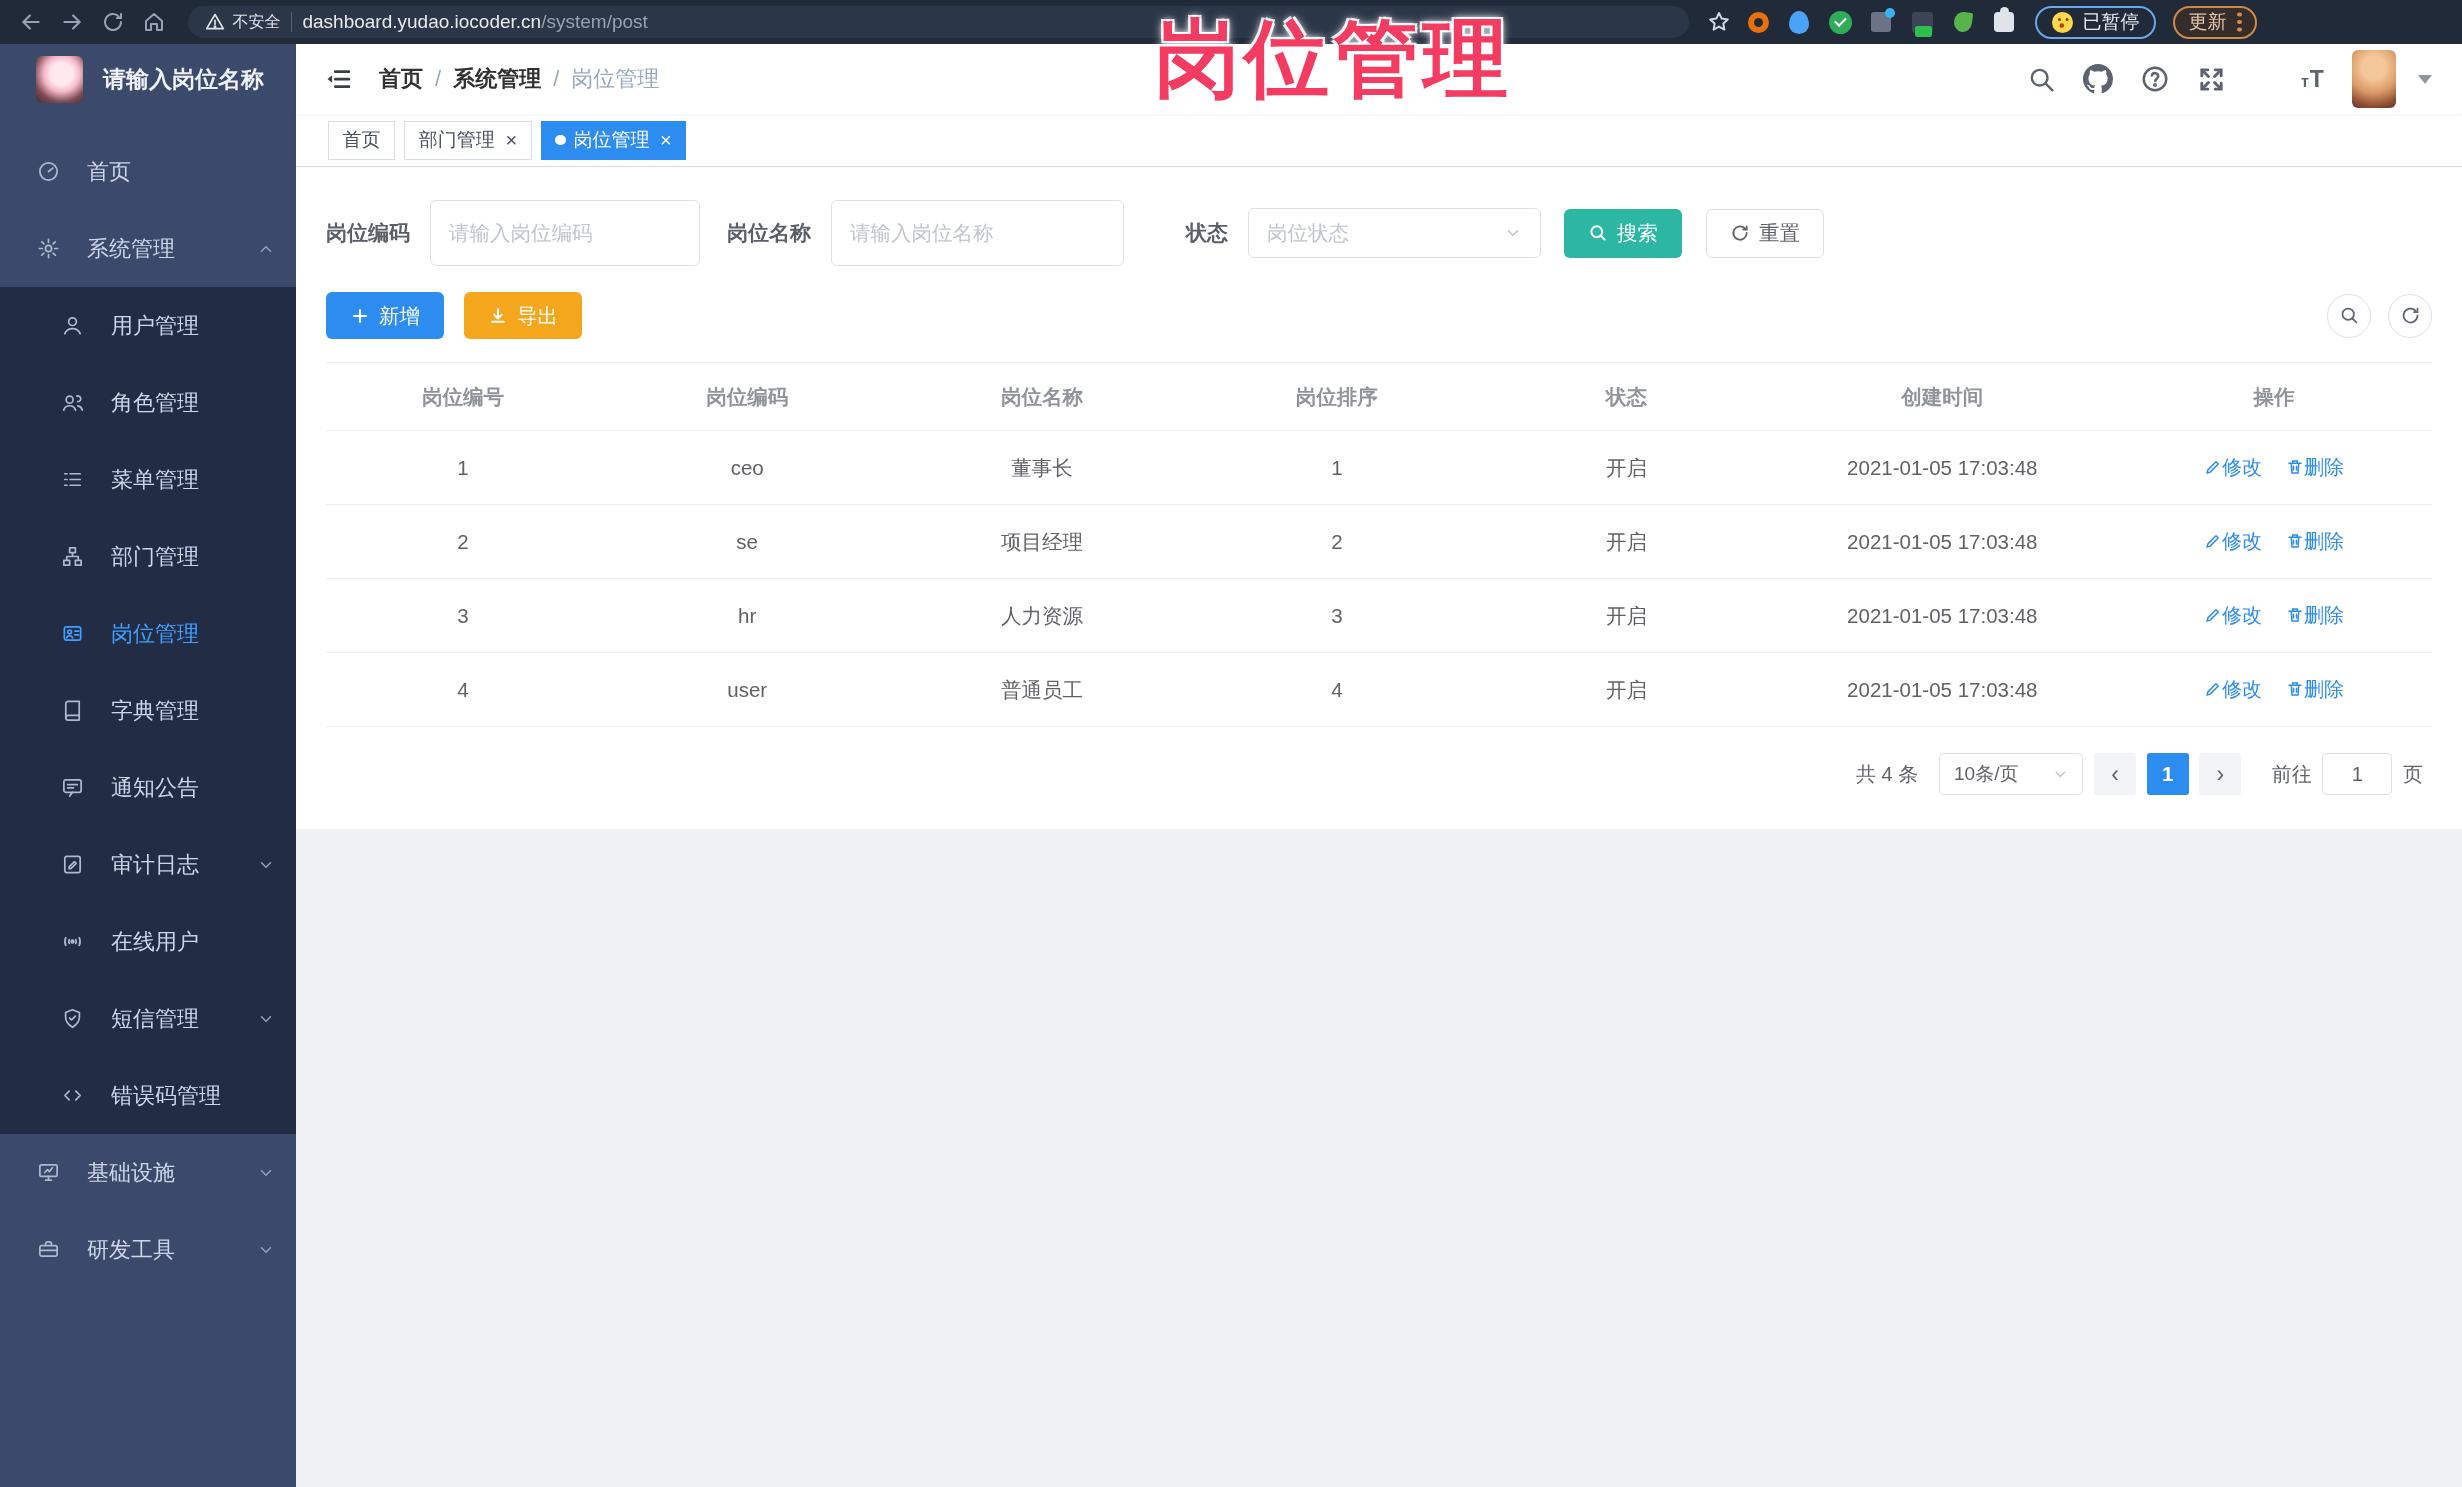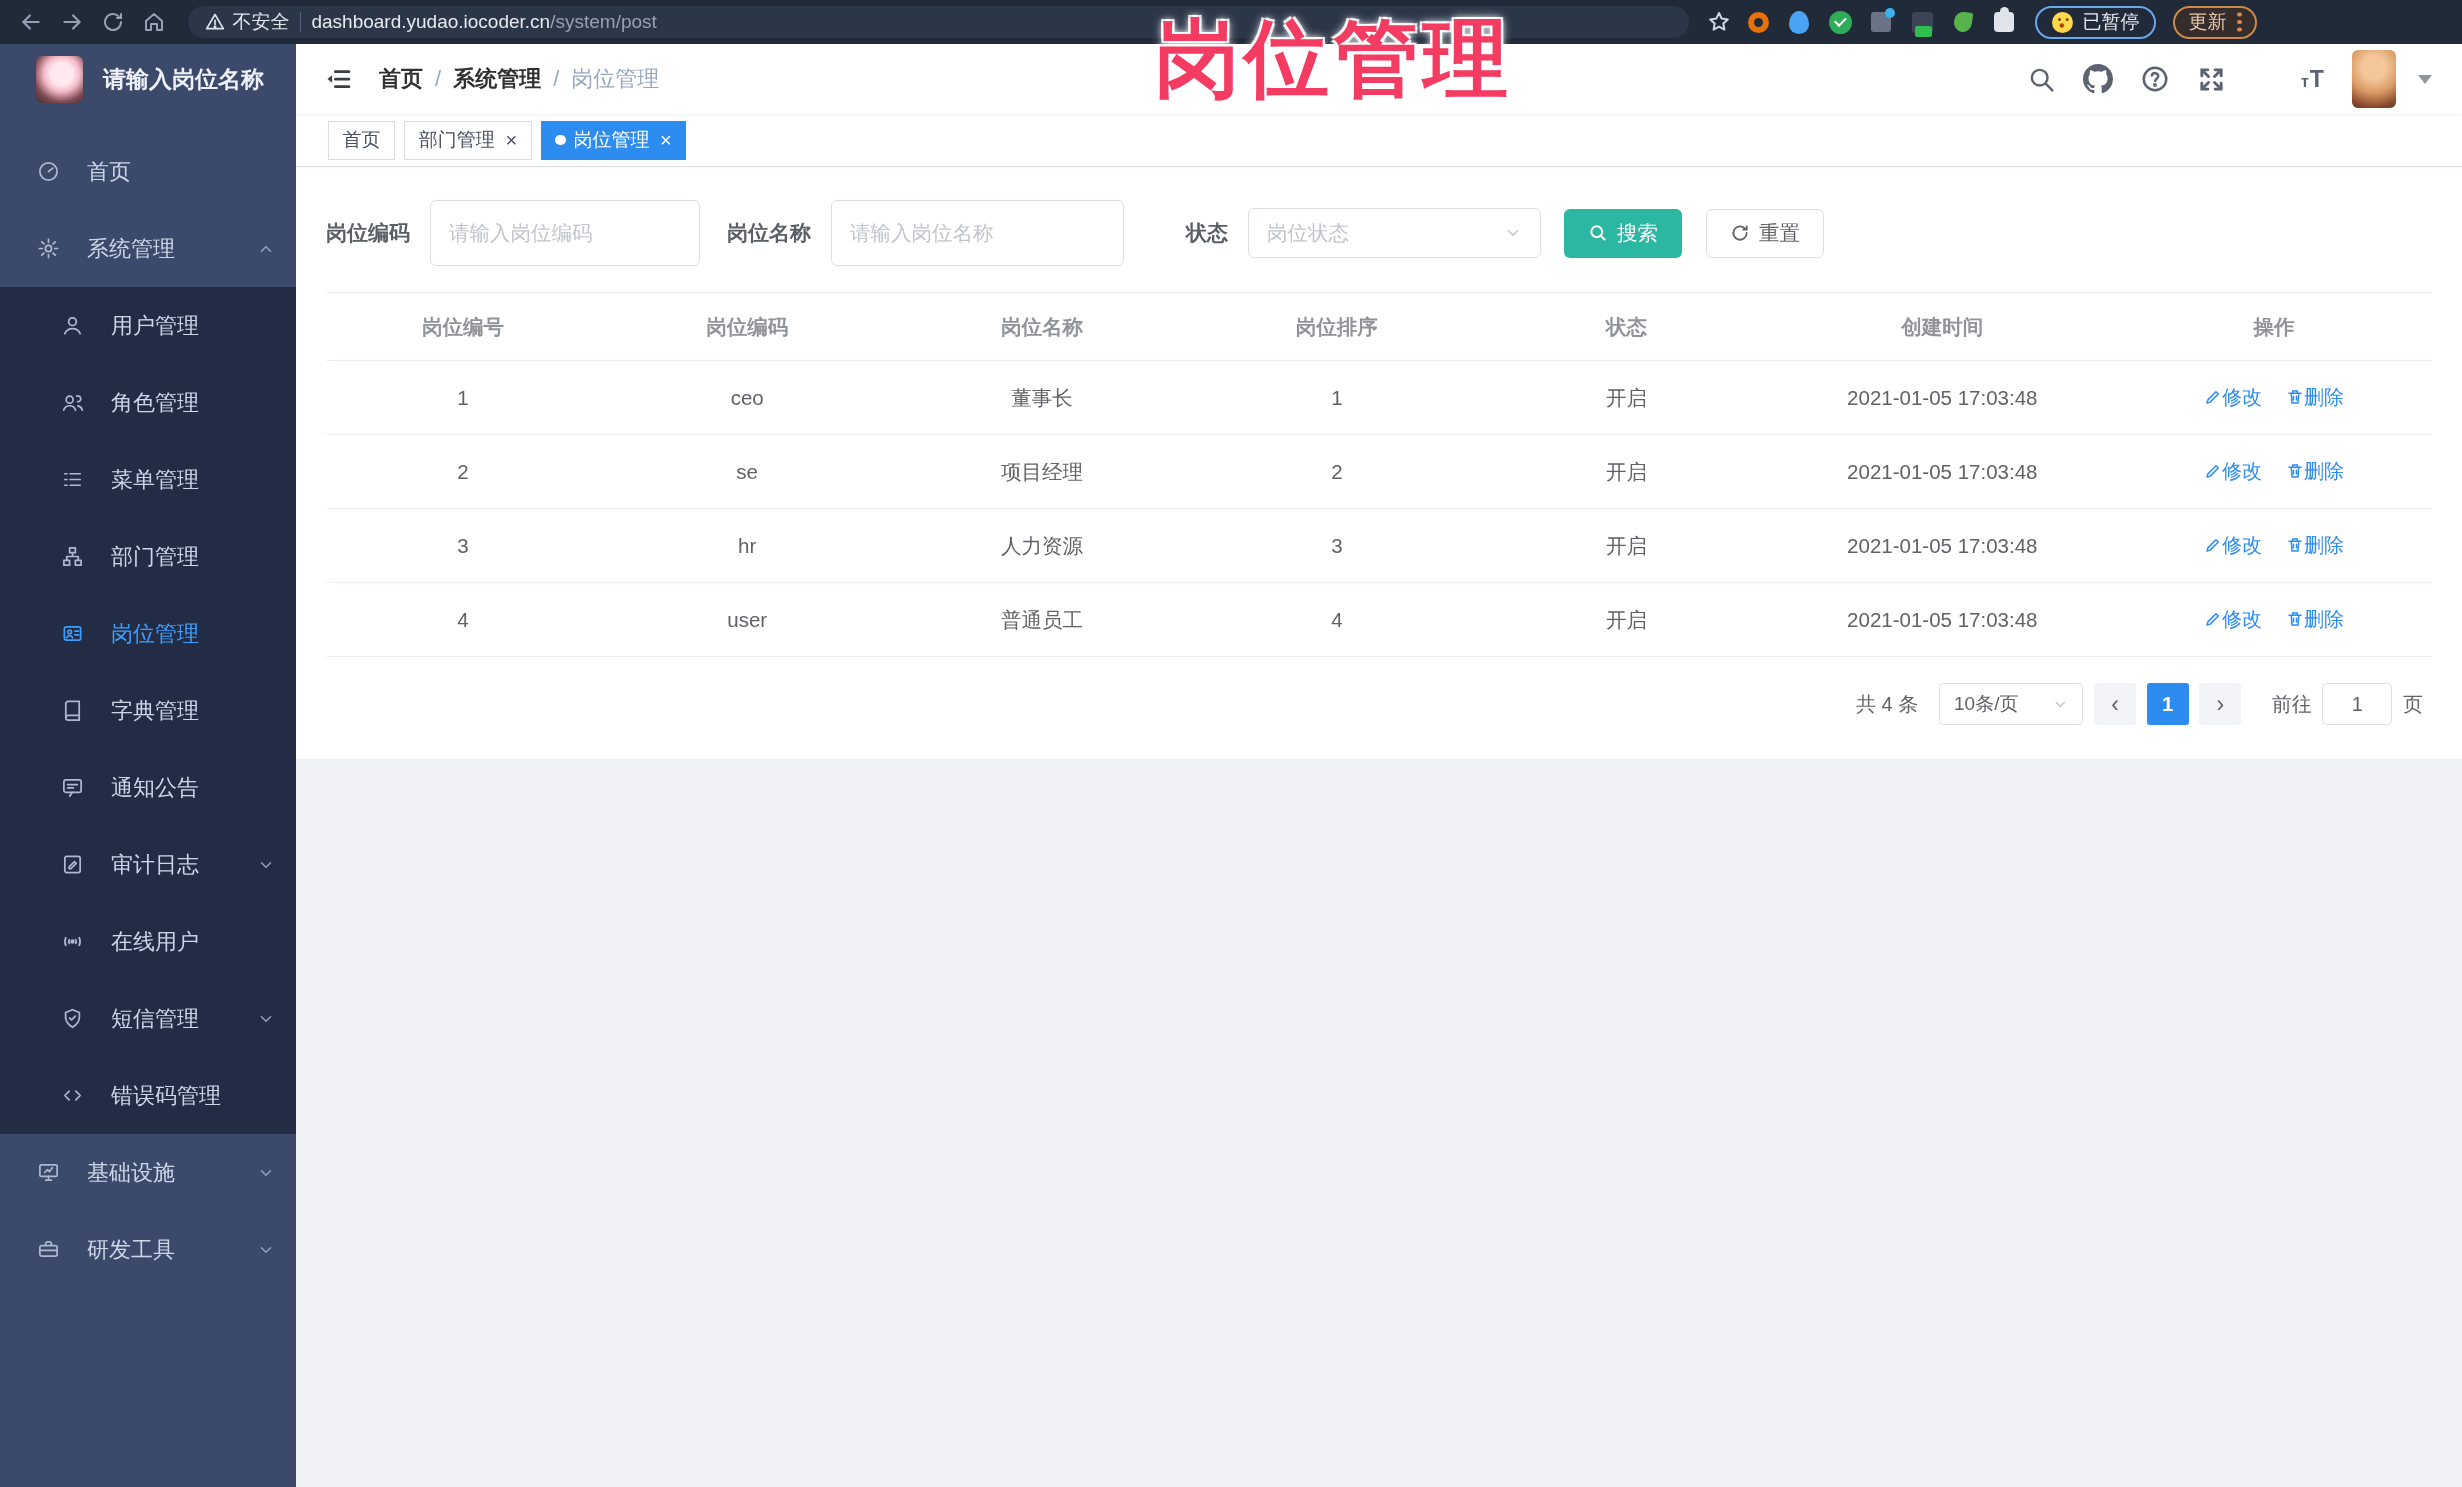--- a/index.html
+++ b/index.html
@@ -4,21 +4,21 @@
 <style>
   * { box-sizing: border-box; margin: 0; padding: 0; }
   html,body { width:2462px; height:1488px; overflow:hidden;
     font-family:"Liberation Sans","DejaVu Sans",sans-serif; }
   #app { position:relative; width:2462px; height:1488px; background:#f0f1f4; }
 
   
   .chrome { height:44px; background:#202a39; display:flex; align-items:center; padding:0 13.6px; gap:6px; }
   .nav-ic { width:35px; height:35px; display:flex; align-items:center; justify-content:center; color:#98a1b3; flex:0 0 auto; }
   .addr { flex:1; height:32px; margin:0 10.6px; background:#2b3648; border-radius:16px; display:flex; align-items:center; padding:0 16.7px; gap:10.6px; max-width:1501px; }
-  .addr .sec { display:flex; align-items:center; gap:7.6px; color:#dfe3ea; font-size:19px; }
+  .addr .sec { display:flex; align-items:center; gap:7.6px; color:#dfe3ea; font-size:16px; }
   .addr .div { width:0.8px; height:20px; background:#55617a; }
   .url { font-size:19px; color:#e8eaed; white-space:nowrap; }
   .url .path { color:#98a1b3; }
   .ext-row { display:flex; align-items:center; gap:15px; margin-left:7.6px; }
   .ext { width:26px; height:26px; display:flex; align-items:center; justify-content:center; }
   .dot-orange { width:21px; height:21px; border:6px solid #e8710a; border-radius:50%; }
   .dot-blue { width:20px; height:23px; background:#4aa3f5; border-radius:50% 50% 50% 50%/60% 60% 40% 40%; }
   .dot-green { width:23px; height:23px; background:#2eac57; border-radius:50%; position:relative; }
   .dot-green::after { content:""; position:absolute; left:6px; top:6.8px; width:9px; height:5.3px; border-left:2.3px solid #fff; border-bottom:2.3px solid #fff; transform:rotate(-45deg); }
   .ext-dual { width:20px; height:20px; background:#6b7486; border-radius:3px; position:relative; }
@@ -457,20 +457,47 @@
             <span>搜索</span>
           </button>
           <button class="btn btn-reset">
             <svg width="20" height="20" viewBox="0 0 24 24" fill="none" stroke="#606266" stroke-width="2.2" stroke-linecap="round">
                 <path d="M20 12a8 8 0 1 1-2.3-5.6M20 4v4h-4"></path>
               </svg>
             <span>重置</span>
           </button>
         </div>
 
+        <div class="toolbar-row">
+          <button class="btn btn-add">
+            <svg width="20" height="20" viewBox="0 0 24 24" fill="none" stroke="#fff" stroke-width="2.6" stroke-linecap="round">
+                <path d="M12 5v14M5 12h14"></path>
+              </svg>
+            <span>新增</span>
+          </button>
+          <button class="btn btn-export">
+            <svg width="20" height="20" viewBox="0 0 24 24" fill="none" stroke="#fff" stroke-width="2.4" stroke-linecap="round" stroke-linejoin="round">
+                <path d="M12 4v10M7.5 10.5L12 15l4.5-4.5M5 19h14"></path>
+              </svg>
+            <span>导出</span>
+          </button>
+          <div class="tool-circles">
+            <span class="circle-btn">
+              <svg width="21" height="21" viewBox="0 0 24 24" fill="none" stroke="currentColor" stroke-width="2" stroke-linecap="round">
+                  <circle cx="10.5" cy="10.5" r="6.5"></circle>
+                  <path d="M15.5 15.5L20 20"></path>
+                </svg>
+            </span>
+            <span class="circle-btn">
+              <svg width="21" height="21" viewBox="0 0 24 24" fill="none" stroke="currentColor" stroke-width="2" stroke-linecap="round">
+                  <path d="M20 12a8 8 0 1 1-2.3-5.6M20 4v4h-4"></path>
+                </svg>
+            </span>
+          </div>
+        </div>
 
         <table class="grid">
           <colgroup>
             <col style="width:13%">
               <col style="width:14%">
               <col style="width:14%">
               <col style="width:14%">
               <col style="width:13.5%">
               <col style="width:16.5%">
               <col style="width:15%">

